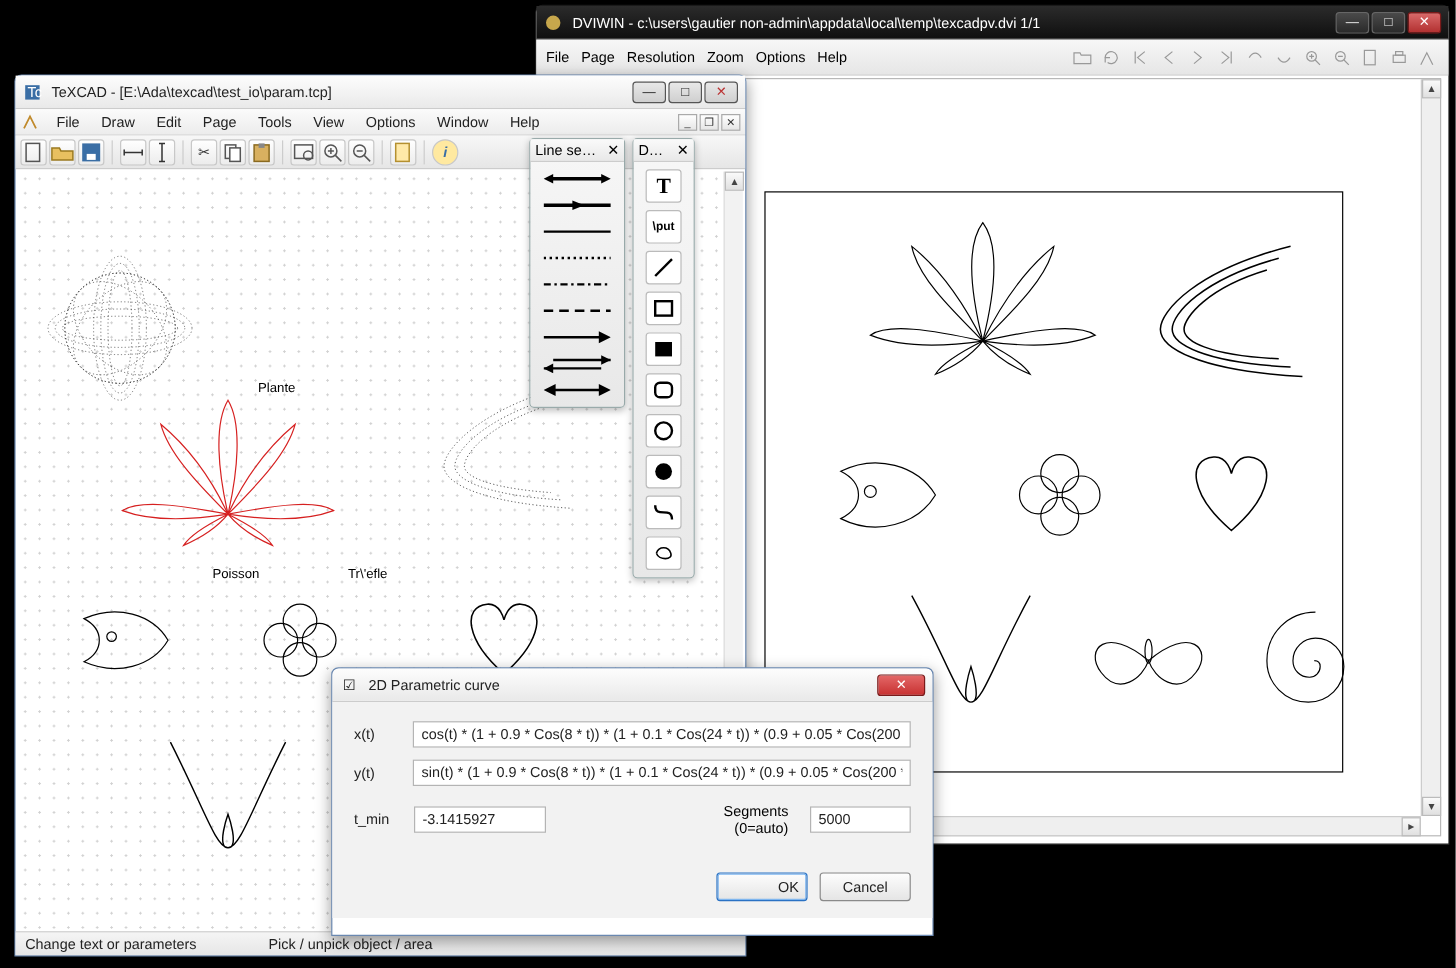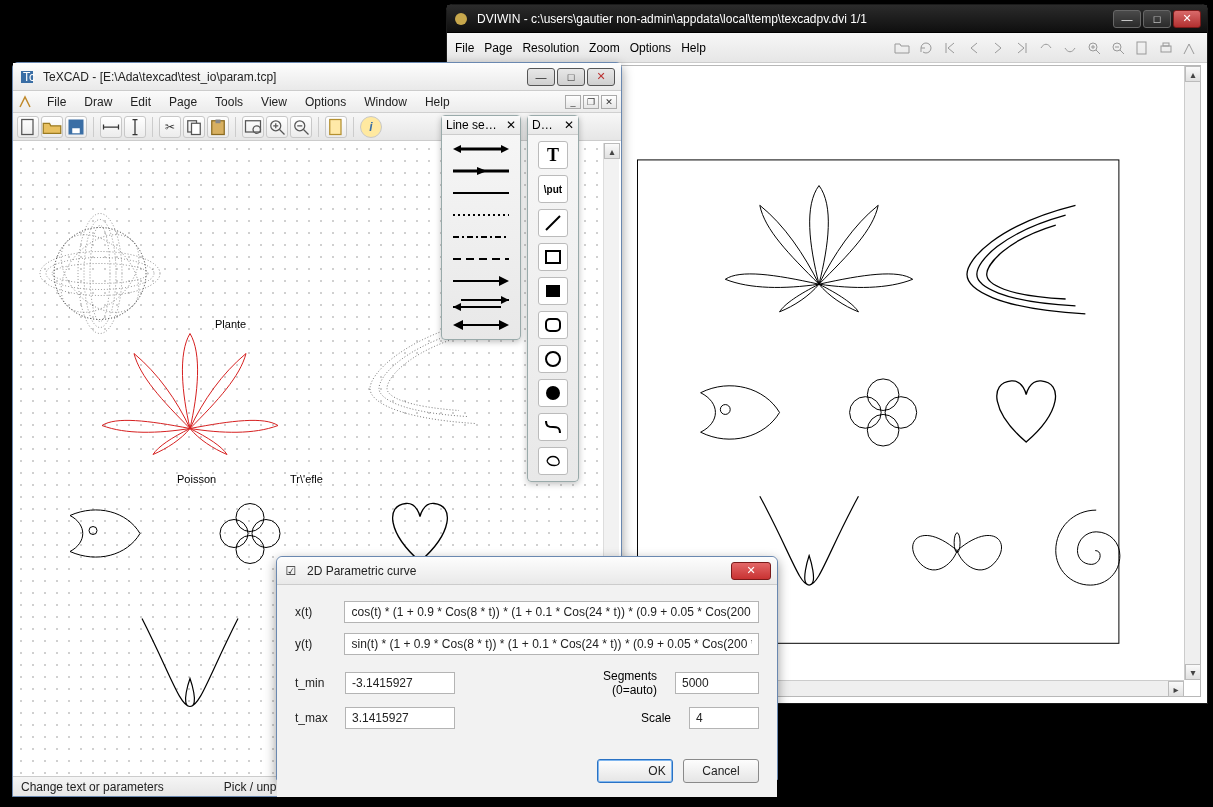--- a/index.html
+++ b/index.html
@@ -533,25 +533,18 @@
       <span class="dlg-label">y(t)</span>
       <input class="dlg-input" style="width: 420px;" value="sin(t) * (1 + 0.9 * Cos(8 * t)) * (1 + 0.1 * Cos(24 * t)) * (0.9 + 0.05 * Cos(200 * t)) * (1 + Sin(t))">
     </div>
     <div class="dlg-row" style="margin-top:14px;">
       <span class="dlg-label">t_min</span>
       <input class="dlg-input" style="width: 110px;" value="-3.1415927">
       <span style="flex:1"></span>
       <span style="width:110px; text-align:right; padding-right:8px;">Segments (0=auto)</span>
       <input class="dlg-input" style="width: 84px;" value="5000">
     </div>
-    <div class="dlg-row">
-      <span class="dlg-label">t_max</span>
-      <input class="dlg-input" style="width: 110px;" value="3.1415927">
-      <span style="flex:1"></span>
-      <span style="width:110px; text-align:right; padding-right:8px;">Scale</span>
-      <input class="dlg-input" style="width: 70px;" value="4">
-    </div>
     <div class="dlg-btns">
       <button class="dlg-btn primary">OK</button>
       <button class="dlg-btn">Cancel</button>
     </div>
   </div>
 </div>
 
 </body></html>

